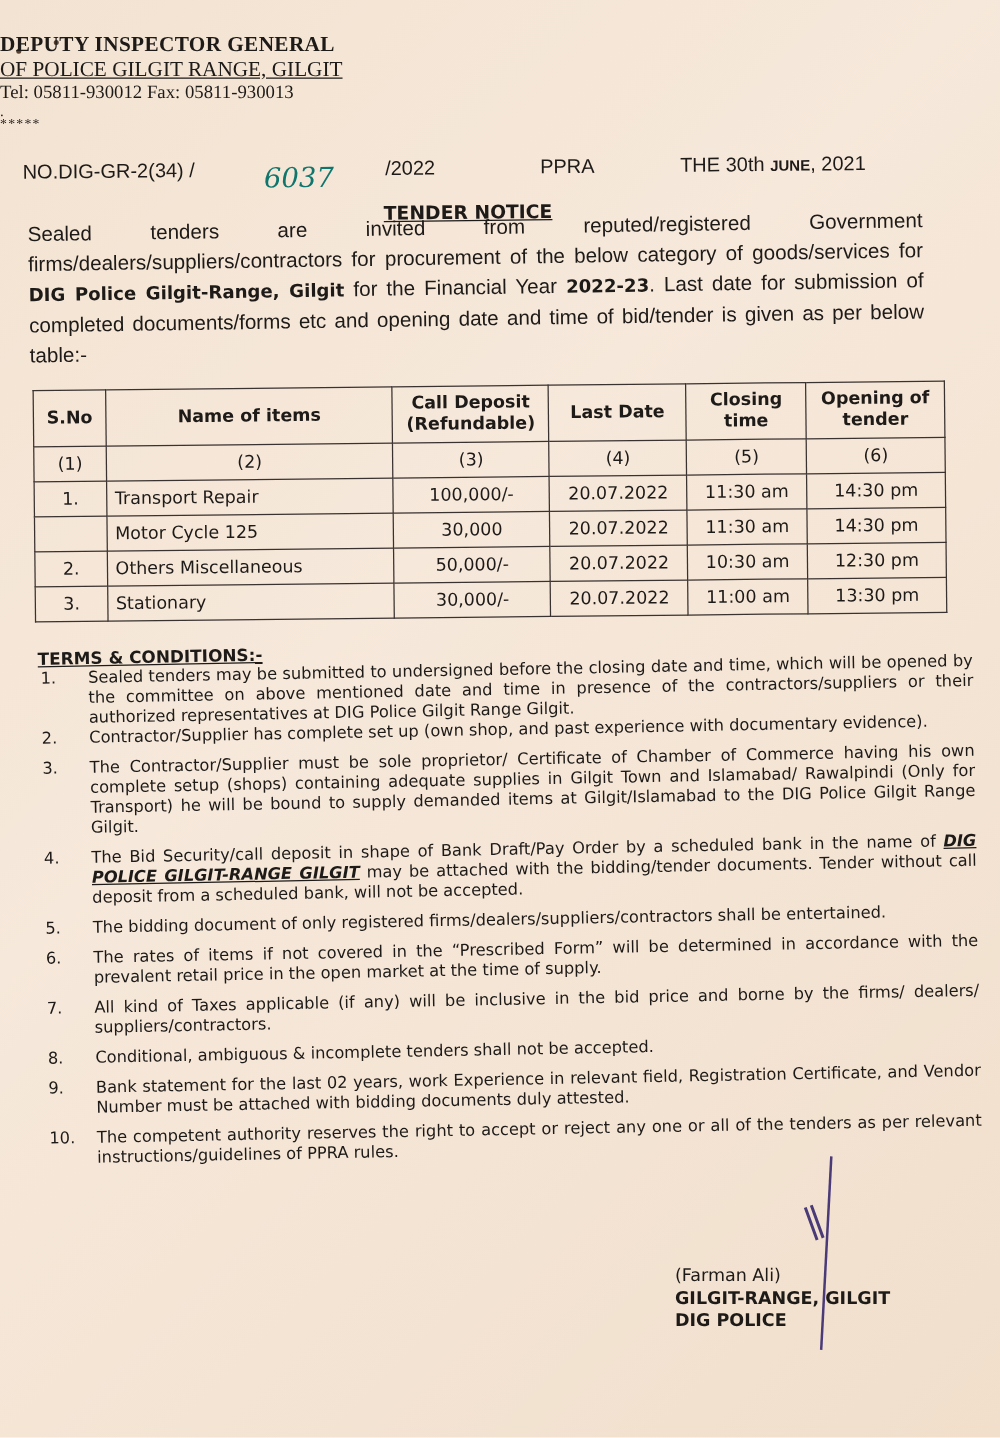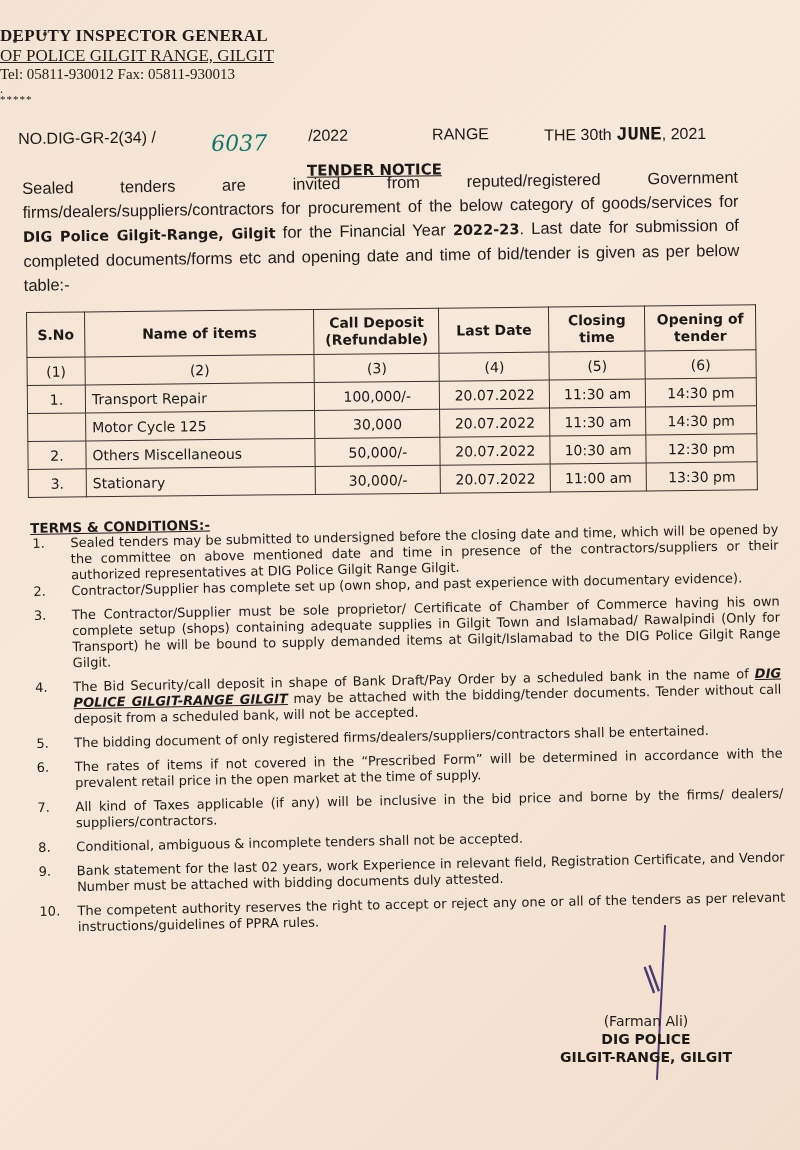--- a/index.html
+++ b/index.html
@@ -37,21 +37,21 @@
   .terms-title { font-weight: bold; text-decoration: underline; font-size: 13.5px; }
   .term { display: flex; margin-top: 0; }
   .term.gap { margin-top: 8px; }
   .term .num { width: 38px; flex: none; padding-left: 2px; }
   .term .txt { flex: 1; text-align: justify; }
   .term b.u { font-style: italic; text-decoration: underline; }
 
   .sig-mark { position: absolute; left: 660px; top: 925px; width: 2px; height: 155px; background: #4a3a78; transform: rotate(3deg); }
   .sig-scribble { position: absolute; left: 645px; top: 962px; font-family: "DejaVu Serif", serif; font-style: italic; font-size: 30px; color: #4a3a78; transform: rotate(-20deg); }
 
-  .signoff { position: absolute; top: 1012px; left: 540px; width: 212px; text-align: center; font-family: "DejaVu Sans", sans-serif; font-size: 14px; line-height: 18px; }
+  .signoff { position: absolute; top: 1012px; left: 540px; width: 212px; text-align: left; font-family: "DejaVu Sans", sans-serif; font-size: 14px; line-height: 18px; }
   .signoff .name { font-weight: normal; }
   .signoff .b { font-weight: bold; }
 </style>
 </head>
 <body>
 
 <div class="page">
   <span class="pin" style="left:13px;top:39px"></span>
   <span class="pin" style="left:43px;top:32px"></span>
 
@@ -60,22 +60,22 @@
     <div class="lh-sub">OF POLICE GILGIT RANGE, GILGIT</div>
     <div class="lh-contact">Tel: 05811-930012 Fax: 05811-930013</div>
     <div class="lh-dot">.</div>
     <div class="lh-stars">*****</div>
   </div>
 
   <div class="refline">
     <span style="left:0">NO.DIG-GR-2(34) /</span>
     <span class="hand" style="left:193px">6037</span>
     <span style="left:290px">/2022</span>
-    <span style="left:414px">RANGE</span>
-    <span style="left:526px"><span style="position:static">THE 30th </span><b style="font-family:Liberation Mono, monospace;font-size:19px">JUNE</b><span style="position:static">, 2021</span></span>
+    <span style="left:414px">PPRA</span>
+    <span style="left:526px"><span style="position:static">THE 30th </span><b style="font-family:Liberation Sans, sans-serif;font-size:12px">JUNE</b><span style="position:static">, 2021</span></span>
   </div>
 
   <div class="notice-title">TENDER NOTICE</div>
 
   <div class="intro"><span>Sealed tenders are invited from reputed/registered Government firms/dealers/suppliers/contractors for procurement of the below category of goods/services for </span><b>DIG Police Gilgit-Range, Gilgit</b><span> for the Financial Year </span><b>2022-23</b><span>. Last date for submission of completed documents/forms etc and opening date and time of bid/tender is given as per below table:-</span></div>
 
   <table class="tender">
     <colgroup>
         <col style="width:58px">
         <col style="width:230px">
@@ -180,16 +180,16 @@
       <span class="num">10.</span>
       <span class="txt">The competent authority reserves the right to accept or reject any one or all of the tenders as per relevant instructions/guidelines of PPRA rules.</span>
     </div>
   </div>
 
   <div class="sig-mark"></div>
   <div class="sig-scribble">∥</div>
 
   <div class="signoff">
     <div class="name">(Farman Ali)</div>
+    <div class="b">GILGIT-RANGE, GILGIT</div>
     <div class="b">DIG POLICE</div>
-    <div class="b">GILGIT-RANGE, GILGIT</div>
   </div>
 </div>
 
 </body></html>

